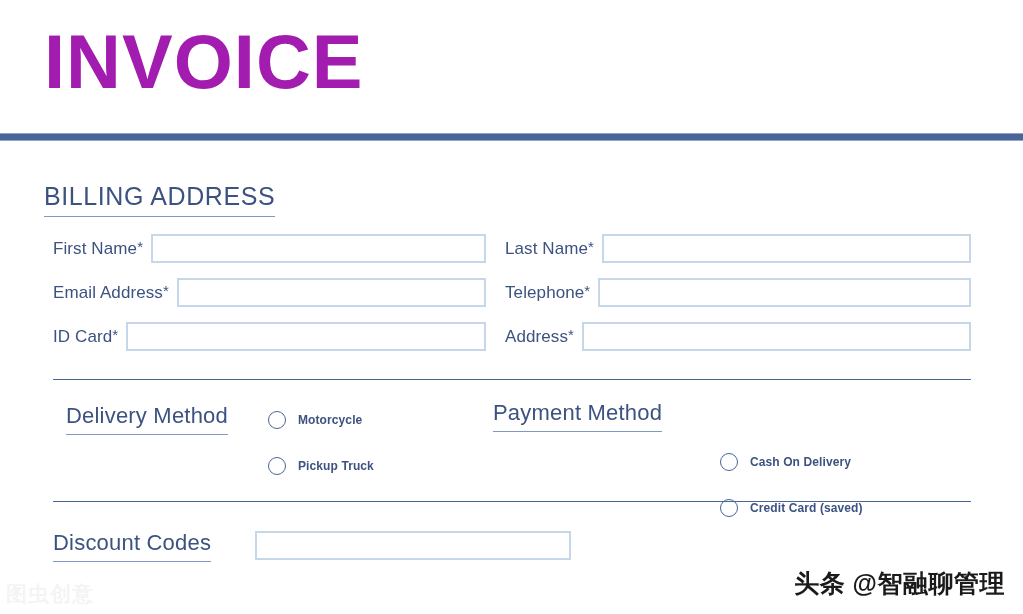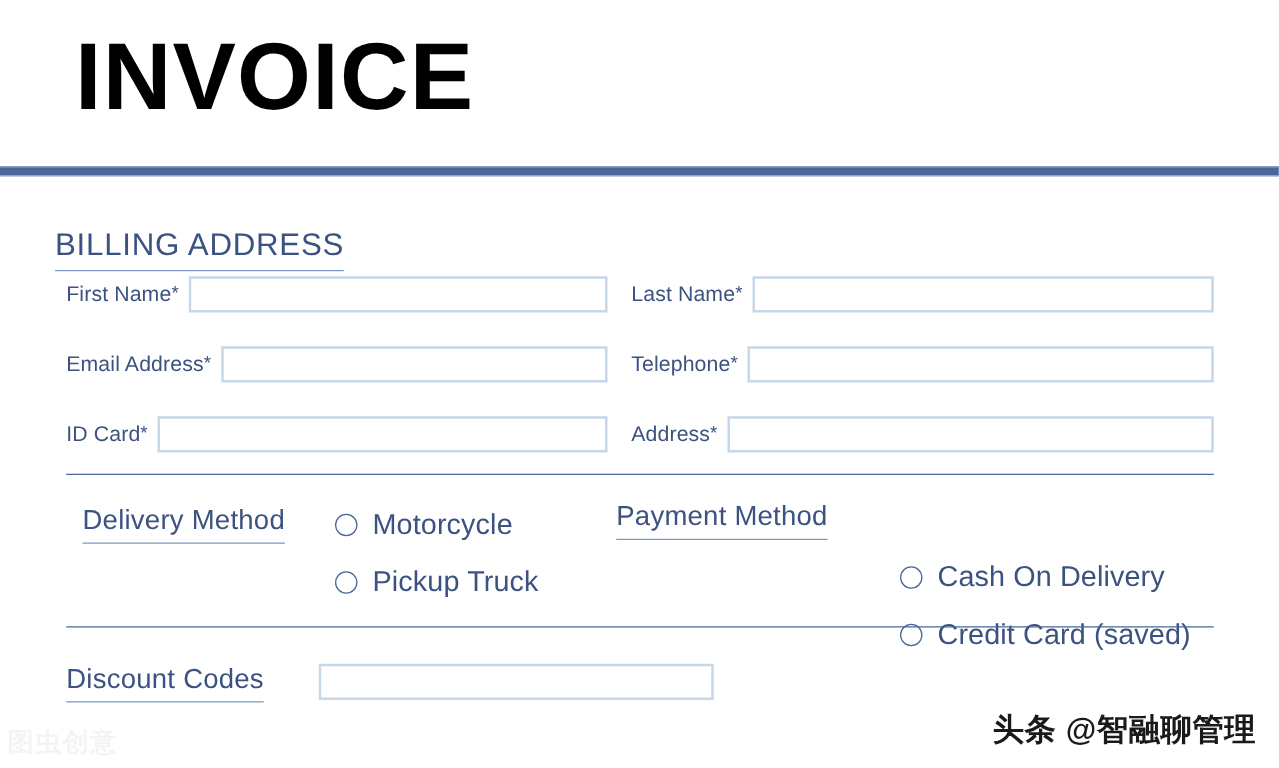--- a/index.html
+++ b/index.html
@@ -12,26 +12,26 @@
     height: 614px;
     position: relative;
     overflow: hidden;
     font-family: "Liberation Sans", sans-serif;
     -webkit-font-smoothing: antialiased;
   }
 
   
   .invoice-title {
     position: absolute;
-    left: 60px;
+    left: 44px;
     top: 24px;
     font-size: 76px;
     font-weight: bold;
     letter-spacing: 1px;
-    color: #000000;
+    color: #a21caf;
     line-height: 1;
     white-space: nowrap;
   }
 
   .header-rule {
     position: absolute;
     left: 0;
     top: 133px;
     width: 1023px;
     height: 8px;
@@ -58,25 +58,25 @@
     left: 44px;
     top: 182px;
     font-size: 25px;
     letter-spacing: 0.6px;
   }
 
   
   .billing-form {
     position: absolute;
     left: 53px;
-    top: 220px;
+    top: 233px;
     width: 918px;
     display: grid;
     grid-template-columns: 452px 466px;
-    row-gap: 25px;
+    row-gap: 13px;
   }
   .field {
     display: flex;
     align-items: center;
     height: 31px;
   }
   .field-label {
     color: #3c5280;
     font-size: 17px;
     font-weight: 300;
@@ -145,22 +145,22 @@
     width: 18px;
     height: 18px;
     border: 1.8px solid #4a6699;
     border-radius: 50%;
     box-sizing: border-box;
     flex: 0 0 auto;
   }
   .option-label {
     margin-left: 12px;
     color: #3c5280;
-    font-size: 23px;
-    font-weight: 400;
+    font-size: 12px;
+    font-weight: 700;
     white-space: nowrap;
     letter-spacing: 0.1px;
   }
 
   
   #discount-heading {
     left: 53px;
     top: 530px;
     font-size: 22px;
     letter-spacing: 0.2px;

